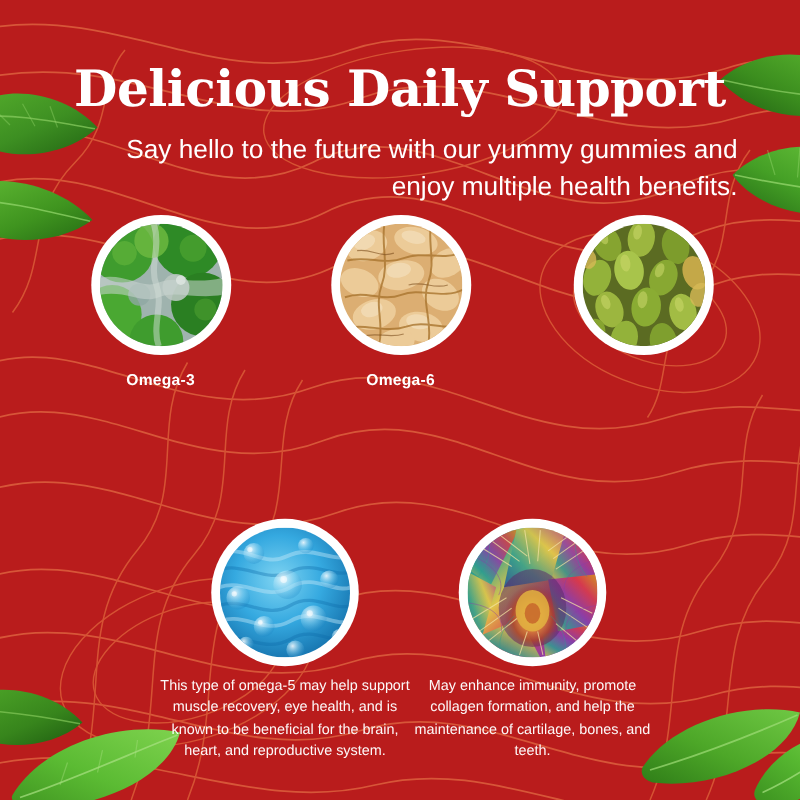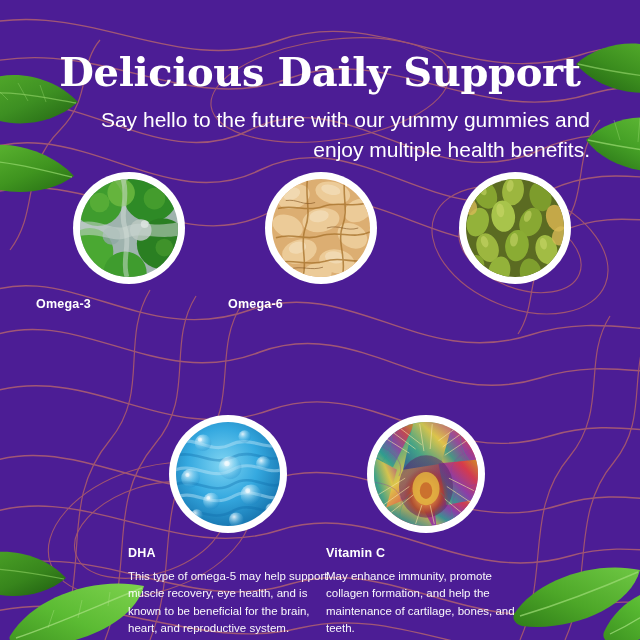--- a/index.html
+++ b/index.html
@@ -5,21 +5,21 @@
   html, body {
     margin: 0;
     padding: 0;
     background: #f07b35;
   }
   #page {
     position: relative;
     width: 640px;
     height: 640px;
     overflow: hidden;
-    background: #4c1d95;
+    background: #b91c1c;
     font-family: "Liberation Sans", sans-serif;
   }
 
   
   .bg-texture {
     position: absolute;
     inset: 0;
     pointer-events: none;
     z-index: 0;
     opacity: 0.5;
@@ -52,21 +52,21 @@
     top: 84px;
     width: 540px;
     text-align: right;
     color: #ffffff;
     font-size: 21px;
     line-height: 1.45;
     font-weight: 400;
   }
 
   
-  .card { position: absolute; text-align: left; }
+  .card { position: absolute; text-align: center; }
 
   .circle-wrap {
     position: relative;
     margin: 0 auto;
     border-radius: 50%;
     background: #ffffff;
     box-sizing: border-box;
   }
   .circle-img {
     position: absolute;
@@ -387,21 +387,20 @@
             <g fill="#ffffff" opacity="0.55">
               <circle cx="23" cy="17" r="2"></circle>
               <circle cx="49" cy="40" r="2.6"></circle>
               <circle cx="69" cy="66" r="2.4"></circle>
               <circle cx="11" cy="51" r="2"></circle>
               <circle cx="31" cy="73" r="1.8"></circle>
             </g>
           </svg>
         </div>
       </div>
-      <div class="card-title">DHA</div>
       <div class="card-body">This type of omega-5 may help support muscle recovery, eye health, and is known to be beneficial for the brain, heart, and reproductive system.</div>
     </div>
 
     <div class="card row2" style="left:326px; top:415px; width:200px;">
       <div class="circle-wrap">
         <div class="circle-img">
           <svg viewBox="0 0 100 100" preserveAspectRatio="xMidYMid slice">
             <defs>
               <linearGradient id="ir1" x1="0" y1="0" x2="1" y2="1">
                 <stop offset="0%" stop-color="#2c64c4"></stop>
@@ -456,18 +455,17 @@
               <path d="M0,20 C20,28 30,40 24,52 M100,24 C80,30 70,42 76,54"></path>
               <path d="M0,58 C18,60 28,68 26,80 M100,60 C82,62 74,70 76,82"></path>
             </g>
             <g stroke="#2f9e8f" stroke-width="0.7" fill="none" opacity="0.45">
               <path d="M14,0 C20,16 16,28 8,38 M86,0 C80,16 84,28 92,38"></path>
               <path d="M26,100 C22,86 28,76 36,68 M74,100 C78,86 72,76 64,68"></path>
             </g>
           </svg>
         </div>
       </div>
-      <div class="card-title">Vitamin C</div>
       <div class="card-body">May enhance immunity, promote collagen formation, and help the maintenance of cartilage, bones, and teeth.</div>
     </div>
 
   </div>
 </div>
 
 </body></html>

